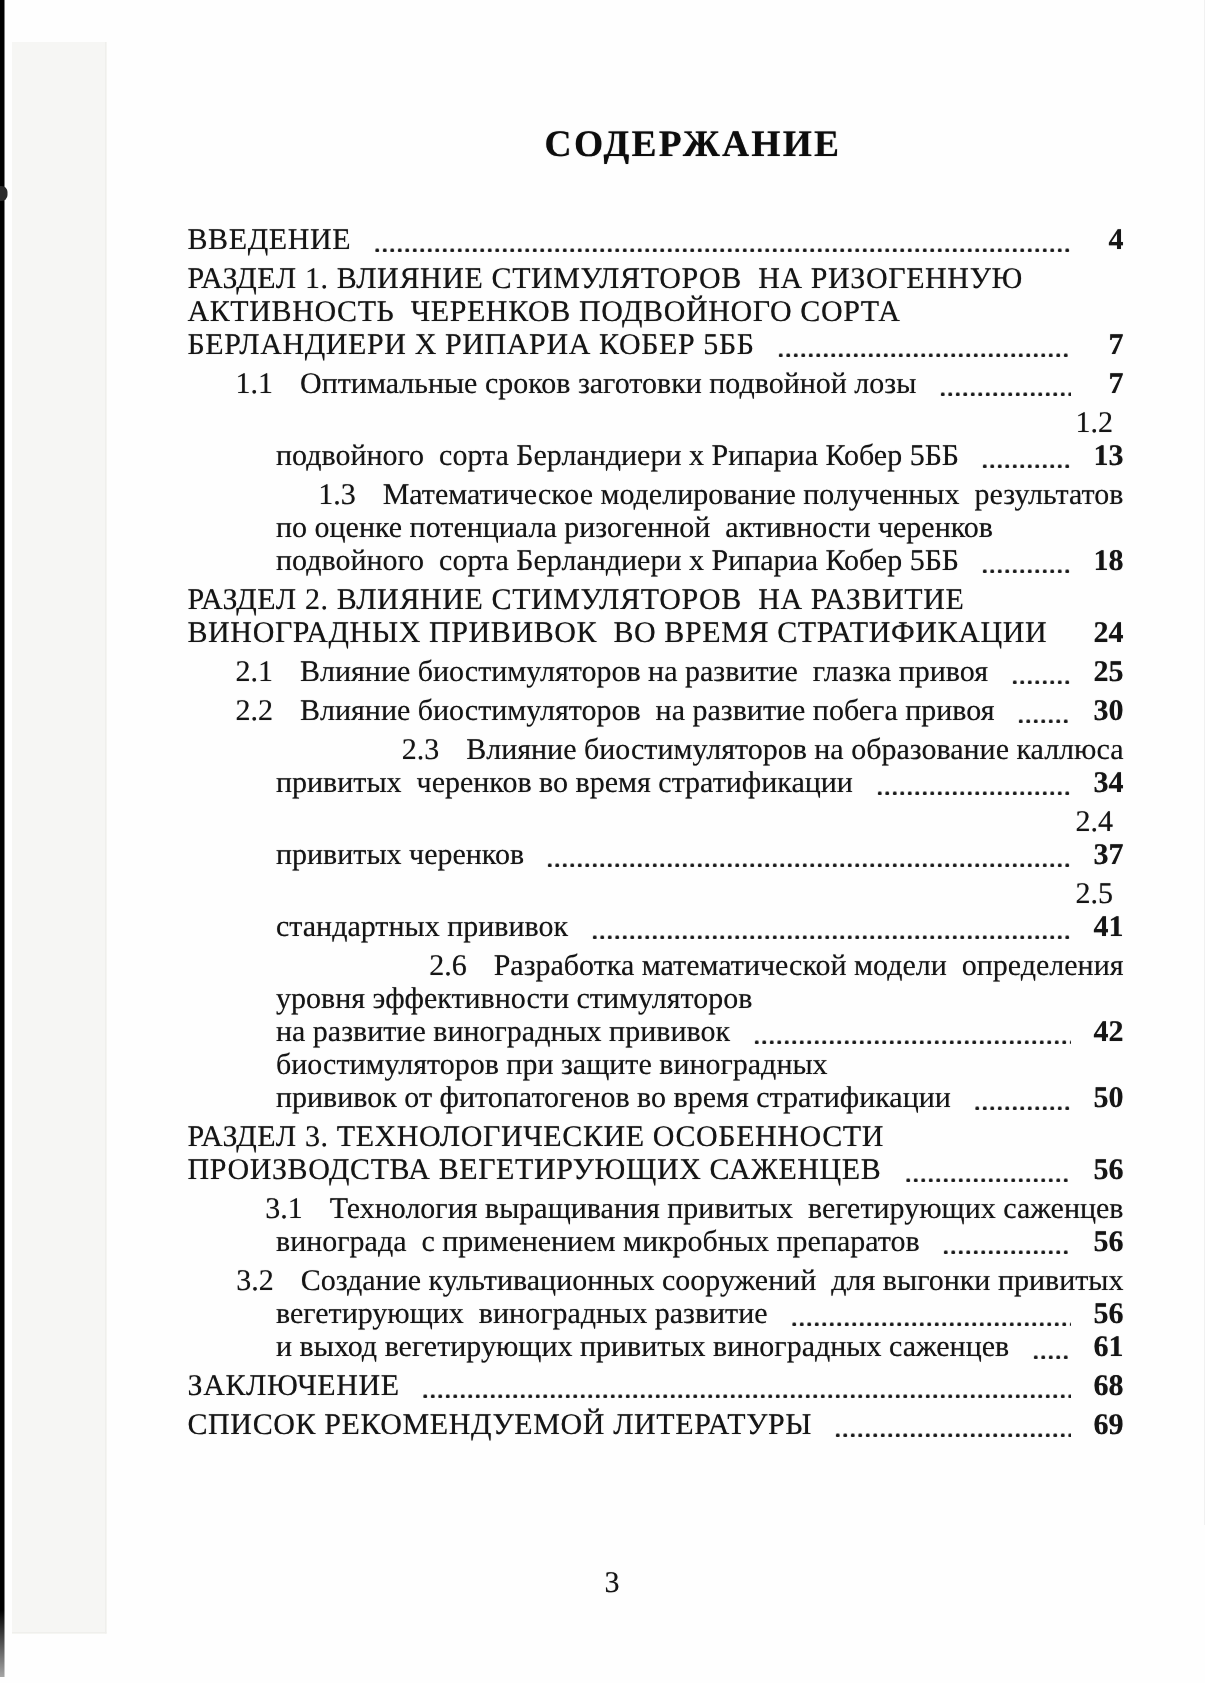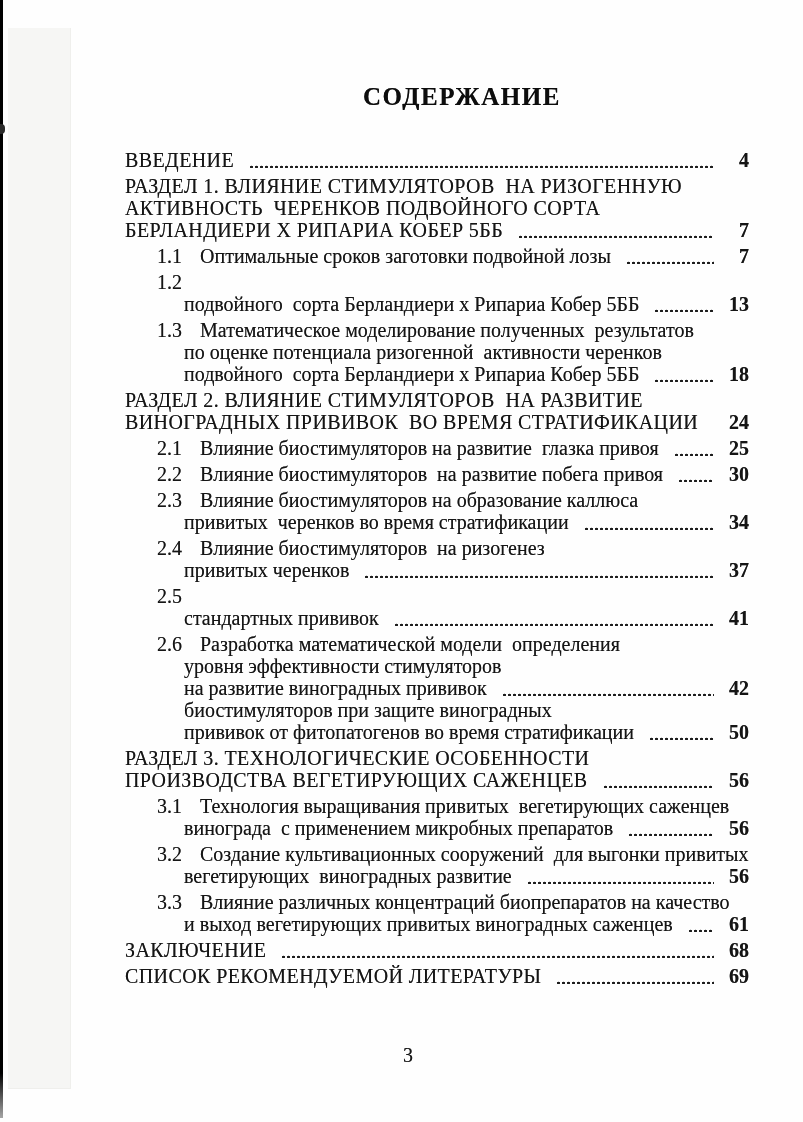--- a/index.html
+++ b/index.html
@@ -45,21 +45,21 @@
   }
   .toc { width: 100%; }
   .line {
     display: flex; align-items: baseline;
     font-size: 20px; line-height: 22px;
     text-shadow: 0 0 0.5px rgba(0,0,0,0.55);
     gap: 11px;
   }
   .line.gap { margin-top: 4px; }
   .line.top { padding-left: 0; letter-spacing: 0.4px; }
-  .line.sub-first { padding-left: 32px; }
+  .line.sub-first { padding-left: 32px; justify-content: flex-end; }
   .line.cont { padding-left: 59px; }
   .num { margin-right: 7px; white-space: pre; }
   .t { white-space: pre; }
   .leader {
     flex: 1 1 auto;
     align-self: flex-end;
     height: 4px;
     margin: 0 2px 3px 4px;
     background-image: radial-gradient(circle, #1b1b1b 1.1px, rgba(0,0,0,0) 1.6px);
     background-size: 5px 4px;
@@ -158,21 +158,20 @@
           <span class="num">2.3</span>
           <span class="t">Влияние биостимуляторов на образование каллюса</span>
         </div>
         <div class="line cont">
           <span class="t">привитых  черенков во время стратификации</span>
           <span class="leader"></span>
           <span class="pg">34</span>
         </div>
         <div class="line sub-first gap">
           <span class="num">2.4</span>
-          <span class="t">Влияние биостимуляторов  на ризогенез</span>
         </div>
         <div class="line cont">
           <span class="t">привитых черенков</span>
           <span class="leader"></span>
           <span class="pg">37</span>
         </div>
         <div class="line sub-first gap">
           <span class="num">2.5</span>
         </div>
         <div class="line cont">
@@ -219,24 +218,20 @@
         </div>
         <div class="line sub-first gap">
           <span class="num">3.2</span>
           <span class="t">Создание культивационных сооружений  для выгонки привитых</span>
         </div>
         <div class="line cont">
           <span class="t">вегетирующих  виноградных развитие</span>
           <span class="leader"></span>
           <span class="pg">56</span>
         </div>
-        <div class="line sub-first gap">
-          <span class="num">3.3</span>
-          <span class="t">Влияние различных концентраций биопрепаратов на качество</span>
-        </div>
         <div class="line cont">
           <span class="t">и выход вегетирующих привитых виноградных саженцев</span>
           <span class="leader"></span>
           <span class="pg">61</span>
         </div>
         <div class="line top gap">
           <span class="t">ЗАКЛЮЧЕНИЕ</span>
           <span class="leader"></span>
           <span class="pg">68</span>
         </div>

